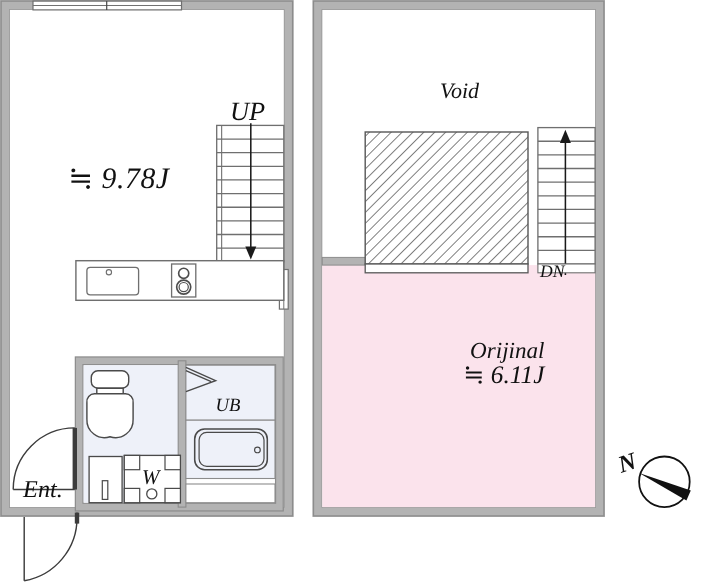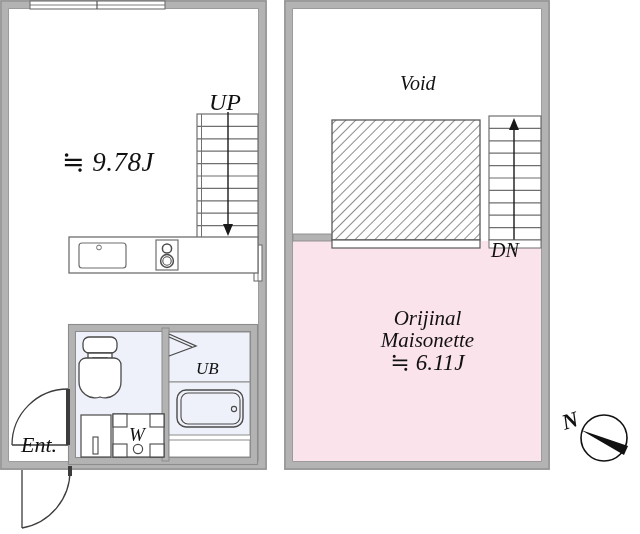--- a/index.html
+++ b/index.html
@@ -35,21 +35,21 @@
     top: 148px;
     letter-spacing: 0.5px;
     margin-left: 12px;
   }
   .lbl-up {
     font-size: 24px;
     left: 209px;
     top: 90px;
   }
   .lbl-dn {
-    font-size: 20px;
+    font-size: 16px;
     left: 491px;
     top: 240px;
   }
   .lbl-void {
     font-size: 20px;
     left: 400px;
     top: 73px;
   }
   .lbl-ub {
     font-size: 17px;
@@ -71,21 +71,21 @@
     left: 562px;
     top: 409px;
     font-weight: bold;
     transform: rotate(-18deg);
     transform-origin: 50% 50%;
   }
   .lbl-maison {
     font-size: 21px;
     left: 360px;
     top: 307px;
-    text-align: center;
+    text-align: right;
     width: 135px;
   }
   .lbl-maison .l2 { display: block; }
   .lbl-maison .l3 { display: block; font-size: 23px; }
 </style>
 </head>
 <body>
 
 <svg id="plan" viewBox="0 0 640 534" xmlns="http://www.w3.org/2000/svg">
   <defs>
@@ -262,17 +262,16 @@
 <div class="lbl lbl-dn">DN</div>
 
 <div class="lbl lbl-ub">UB</div>
 
 <div class="lbl lbl-w">W</div>
 
 <div class="lbl lbl-ent">Ent.</div>
 
 <div class="lbl lbl-maison">
   <span class="l1">Orijinal</span>
-  <span class="l2">Maisonette</span>
   <span class="l3">≒ 6.11J</span>
 </div>
 
 <div class="lbl lbl-n">N</div>
 
 </body></html>

